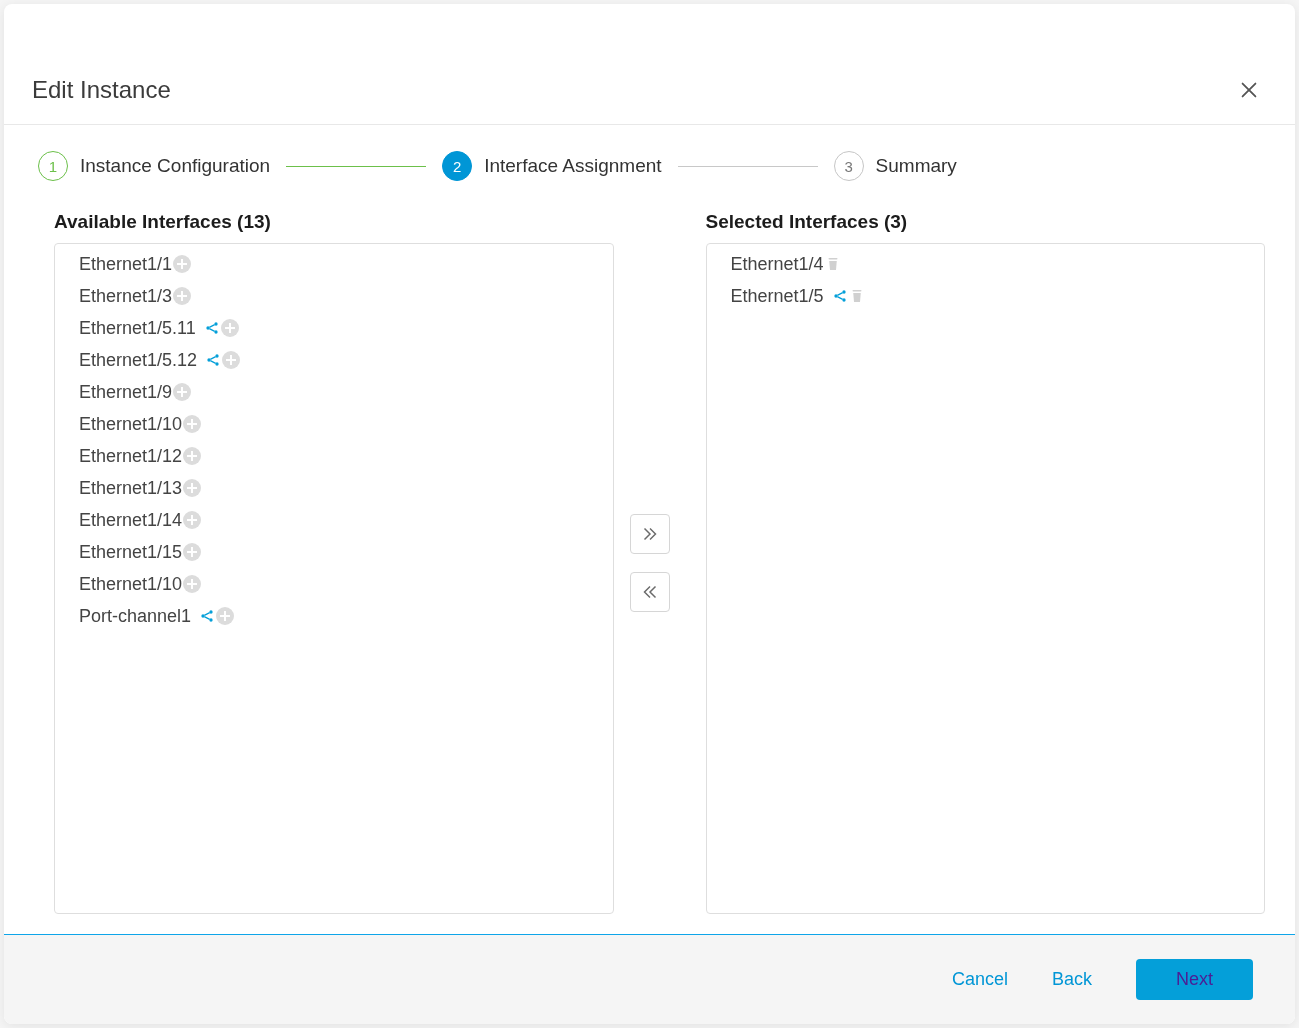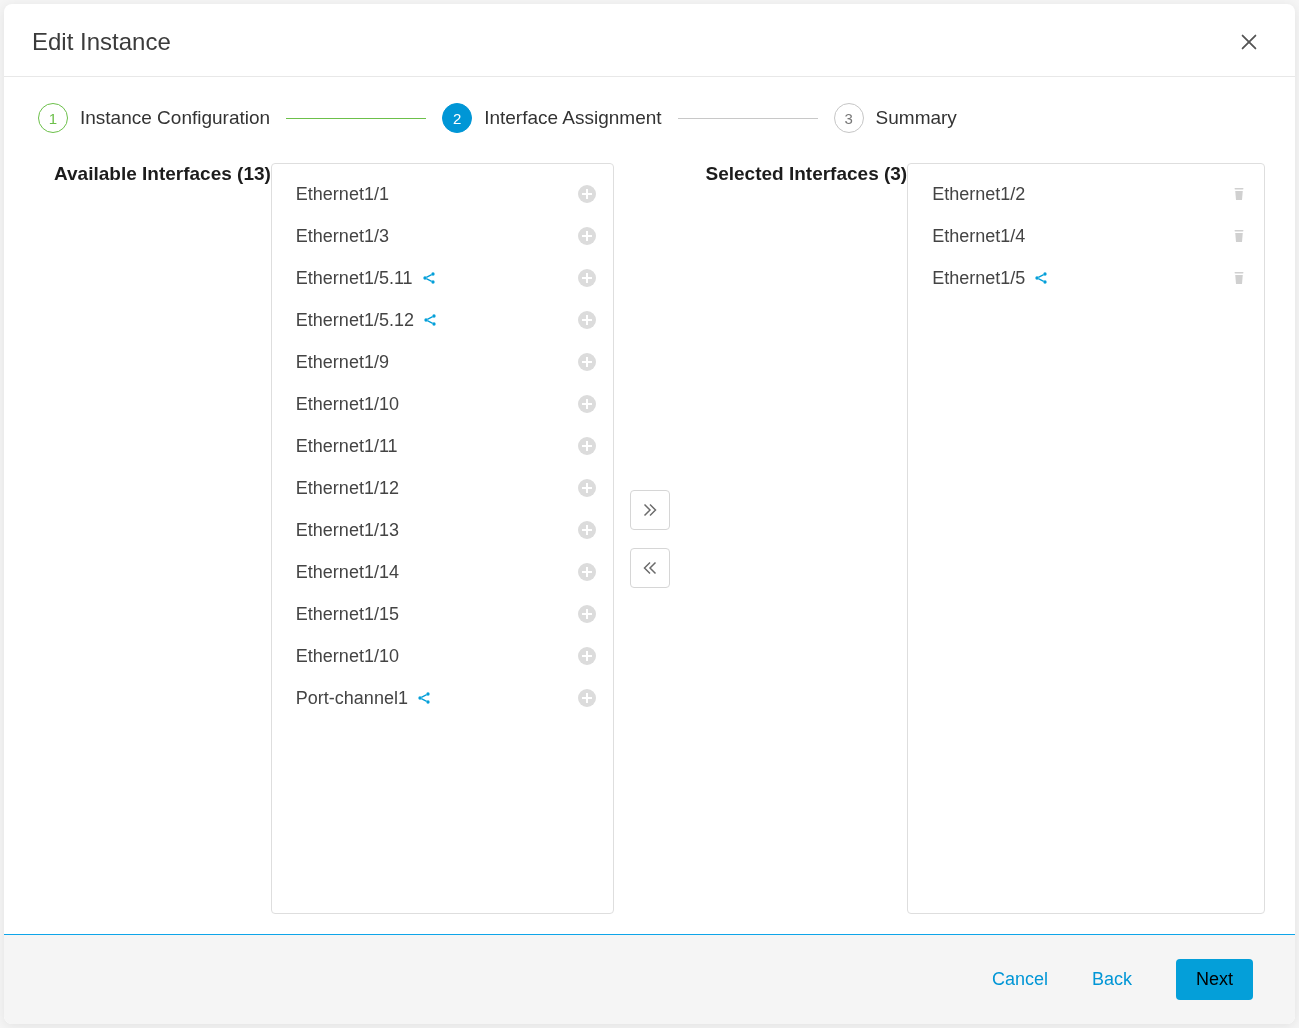--- a/index.html
+++ b/index.html
@@ -25,20 +25,21 @@
       flex-direction: column;
       position: relative;
       overflow: hidden;
     }
     .dialog-header {
       display: flex;
       align-items: center;
       justify-content: space-between;
       padding: 24px 32px 20px 28px;
       border-bottom: 1px solid #e8e8e8;
+      margin-top: 48px;
     }
     .dialog-title {
       font-size: 24px;
       font-weight: 400;
       color: #3b3b3b;
     }
     .close-btn {
       width: 28px;
       height: 28px;
       display: flex;
@@ -107,42 +108,42 @@
     }
     .content {
       flex: 1;
       padding: 0 30px 20px 30px;
       display: flex;
       gap: 16px;
     }
     .panel-wrap {
       flex: 1;
       display: flex;
+      flex-direction: column;
       padding-left: 20px;
     }
     .panel-title {
       font-size: 19px;
       font-weight: 600;
       color: #1c1c1c;
       margin-bottom: 10px;
     }
     .panel {
       flex: 1;
       border: 1px solid #dedede;
       border-radius: 4px;
       overflow-y: auto;
       padding: 4px 0;
     }
     .interface-item {
       display: flex;
       align-items: center;
-      justify-content: space-between;
+      justify-content: flex-start;
       padding: 4px 16px 4px 24px;
       min-height: 32px;
-      margin-top: 10px;
     }
     .interface-name-wrap {
       display: flex;
       align-items: center;
       gap: 8px;
     }
     .interface-name {
       font-size: 18px;
       color: #444;
     }
@@ -207,24 +208,24 @@
     }
     .footer .link-btn {
       font-size: 18px;
       color: #0096d6;
       background: none;
       border: none;
       cursor: pointer;
     }
     .footer .primary-btn {
       background: #049fd9;
-      color: #000000;
+      color: #4c1d95;
       border: none;
       border-radius: 4px;
-      padding: 10px 20px;
+      padding: 10px 40px;
       font-size: 18px;
       cursor: pointer;
     }
   </style>
 </head>
 <body>
 
 <div class="dialog">
 
   <div class="dialog-header">
@@ -325,31 +326,20 @@
             <span class="add-icon">
               <svg viewBox="0 0 20 20">
                 <circle cx="10" cy="10" r="9"></circle>
                 <path d="M10 5 V15 M5 10 H15"></path>
               </svg>
             </span>
           </div>
           <div class="interface-item">
             <span class="interface-name-wrap">
               <span class="interface-name">Ethernet1/10</span>
-            </span>
-            <span class="add-icon">
-              <svg viewBox="0 0 20 20">
-                <circle cx="10" cy="10" r="9"></circle>
-                <path d="M10 5 V15 M5 10 H15"></path>
-              </svg>
-            </span>
-          </div>
-          <div class="interface-item">
-            <span class="interface-name-wrap">
-              <span class="interface-name">Ethernet1/11</span>
             </span>
             <span class="add-icon">
               <svg viewBox="0 0 20 20">
                 <circle cx="10" cy="10" r="9"></circle>
                 <path d="M10 5 V15 M5 10 H15"></path>
               </svg>
             </span>
           </div>
           <div class="interface-item">
             <span class="interface-name-wrap">
@@ -441,31 +431,20 @@
           <path d="M12 6 L6 12 L12 18"></path>
         </svg>
       </div>
     </div>
 
     <div class="panel-wrap">
       <div class="panel-title">Selected Interfaces (3)</div>
       <div class="panel" id="selected-panel">
           <div class="interface-item">
             <span class="interface-name-wrap">
-              <span class="interface-name">Ethernet1/2</span>
-            </span>
-            <span class="trash-icon">
-              <svg viewBox="0 0 24 24" fill="currentColor">
-                <rect x="6" y="4" width="12" height="2" rx="1"></rect>
-                <path d="M7 8 H17 L16 20 H8 Z"></path>
-              </svg>
-            </span>
-          </div>
-          <div class="interface-item">
-            <span class="interface-name-wrap">
               <span class="interface-name">Ethernet1/4</span>
             </span>
             <span class="trash-icon">
               <svg viewBox="0 0 24 24" fill="currentColor">
                 <rect x="6" y="4" width="12" height="2" rx="1"></rect>
                 <path d="M7 8 H17 L16 20 H8 Z"></path>
               </svg>
             </span>
           </div>
           <div class="interface-item">

